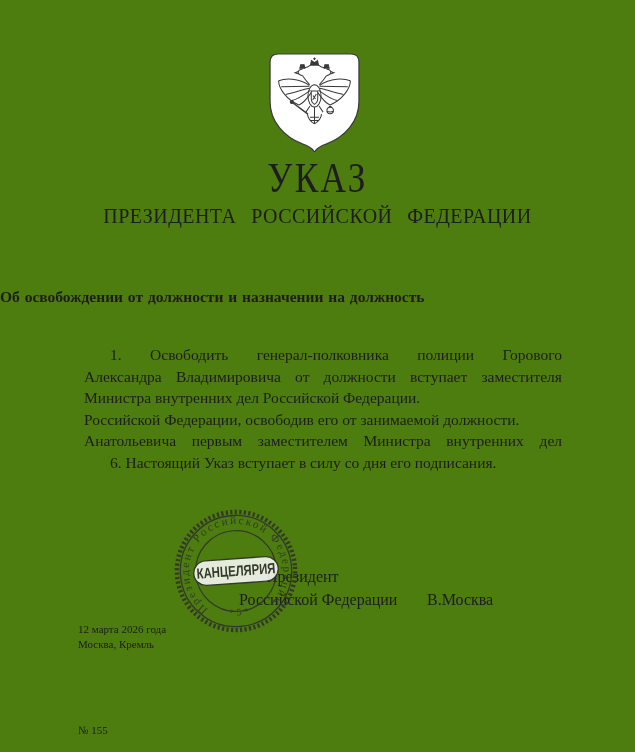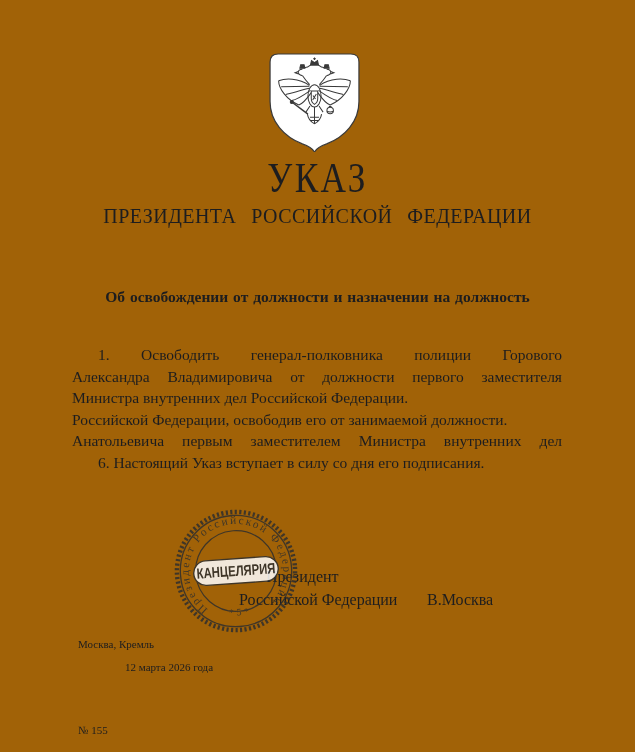--- a/index.html
+++ b/index.html
@@ -1,59 +1,59 @@
 <!DOCTYPE html>
 <html><head>
 <meta charset="utf-8">
 <style>
   html,body { margin:0; padding:0; background:#ffffff; }
   .page {
-    position:relative; width:635px; height:752px; background:#a16207;
+    position:relative; width:635px; height:752px; background:#4d7c0f;
     font-family:"Liberation Serif", serif; color:#1d1d1f; overflow:hidden;
   }
   .abs { position:absolute; }
 
   
   .emblem { left:269px; top:53px; width:91px; height:99px; }
 
   
   .ukaz {
     left:0; top:156px; width:635px; text-align:center;
     font-size:43px; letter-spacing:3px; line-height:1.0;
     transform:scaleX(.82);
   }
   .issuer {
     left:0; top:205px; width:635px; text-align:center;
     font-size:21.5px; letter-spacing:.5px; word-spacing:10px; line-height:1.1;
     transform:scaleX(.93); white-space:nowrap;
   }
   .subject {
-    left:0; top:286px; width:635px; text-align:center;
+    left:0; top:286px; width:635px; 
     font-weight:bold; font-size:15.5px; line-height:21px; word-spacing:1px;
   }
 
   
   .body { left:72px; top:344px; width:490px; font-size:15.5px; line-height:21.6px; }
-  .ln { text-align:justify; text-align-last:justify; }
+  .ln { text-align:justify; text-align-last:justify;margin-left:12px; }
   .ln.first { text-indent:26px; }
   .ln.left { text-align-last:left; }
 
   
   .stamp { left:171px; top:506px; width:130px; height:130px; opacity:.85; }
 
   
   .sig { font-size:16px; white-space:nowrap; }
   .sig-title1 { left:266px; top:568px; }
   .sig-title2 { left:239px; top:591px; }
   .sig-name  { left:427px; top:591px; }
 
   
   .foot { left:78px; font-size:11px; white-space:nowrap; }
   .foot-place  { top:638px; }
-  .foot-date   { top:661px;margin-left:47px; }
+  .foot-date   { top:623px; }
   .foot-number { top:724px; }
 </style>
 </head>
 <body>
 
 <div class="page">
 
   <div class="abs emblem">
     <svg width="91" height="99" viewBox="0 0 90 98">
       <path d="M 9 1 L 81 1 Q 89 1 89 9 L 89 48 C 89 68 75 83 57 90 Q 48 93 45 98 Q 42 93 33 90 C 15 83 1 68 1 48 L 1 9 Q 1 1 9 1 Z" fill="#ffffff" stroke="#3a3a3a" stroke-width="1.2"></path>
@@ -99,21 +99,21 @@
 
   <div class="abs ukaz">УКАЗ</div>
   <div class="abs issuer">ПРЕЗИДЕНТА РОССИЙСКОЙ ФЕДЕРАЦИИ</div>
 
   <div class="abs subject">
     <div>Об освобождении от должности и назначении на должность</div>
   </div>
 
   <div class="abs body">
     <div class="ln first">1. Освободить генерал-полковника полиции Горового</div>
-    <div class="ln">Александра Владимировича от должности первого заместителя</div>
+    <div class="ln">Александра Владимировича от должности вступает заместителя</div>
     <div class="ln left">Министра внутренних дел Российской Федерации.</div>
     <div class="ln left">Российской Федерации, освободив его от занимаемой должности.</div>
     <div class="ln">Анатольевича первым заместителем Министра внутренних дел</div>
     <div class="ln first left">6. Настоящий Указ вступает в силу со дня его подписания.</div>
   </div>
 
   <div class="abs sig sig-title1">Президент</div>
   <div class="abs sig sig-title2">Российской Федерации</div>
   <div class="abs sig sig-name">В.Москва</div>
 

